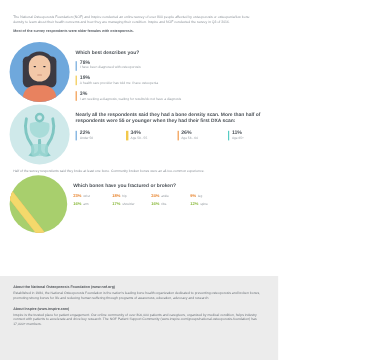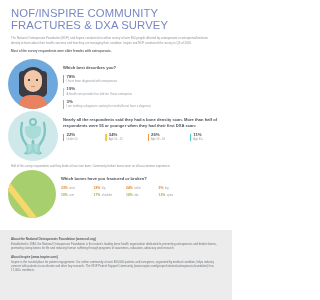--- a/index.html
+++ b/index.html
@@ -158,21 +158,20 @@
     font-size: 2.85px; line-height: 4px; color: #6f757b; margin-top: 1px;
   }
   .f-block2 { margin-top: 5px; }
 </style>
 </head>
 <body>
 
 <div class="page">
 
   <div class="header">
-    <div class="title">NOF/INSPIRE COMMUNITY FRACTURES &amp; DXA SURVEY</div>
     <div class="intro">The National Osteoporosis Foundation (NOF) and Inspire conducted an online survey of over 800 people affected by osteoporosis or osteopenia/low bone density to learn about their health concerns and how they are managing their condition. Inspire and NOF conducted the survey in Q3 of 2016.</div>
     <div class="intro-note">Most of the survey respondents were older females with osteoporosis.</div>
   </div>
 
   <div class="section sec1">
     <div class="art">
       <div class="circle c-woman">
         <div class="hair"></div>
         <div class="hair-l"></div>
         <div class="hair-r"></div>

